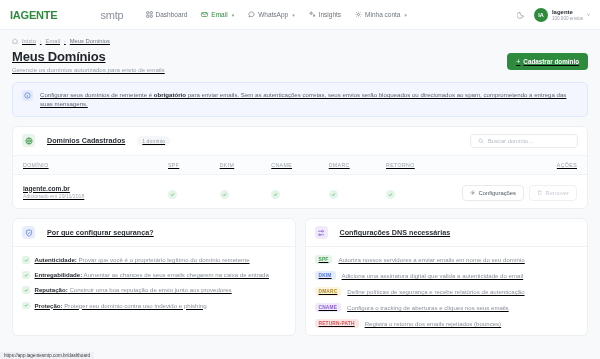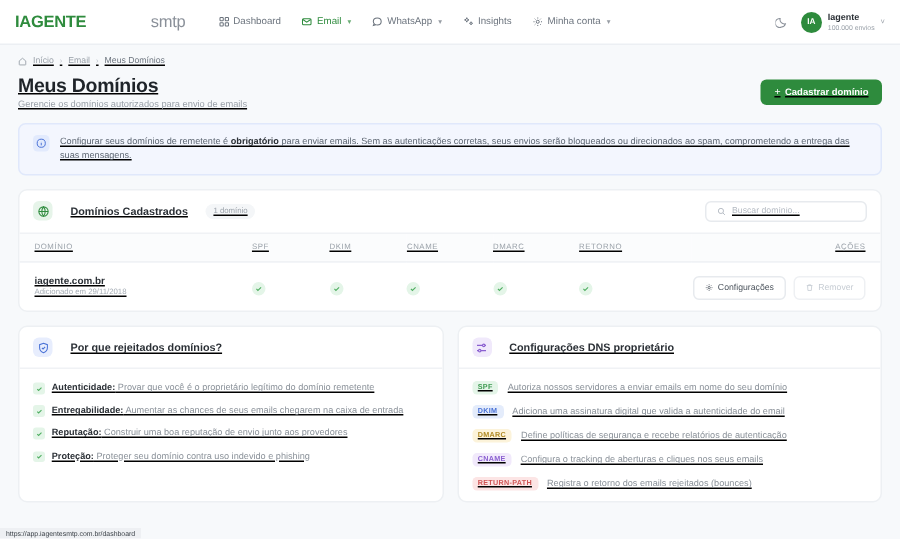--- a/index.html
+++ b/index.html
@@ -433,21 +433,21 @@
 
     <div class="card">
       <div class="card-head">
         <div class="card-head-left">
           <div class="card-icon icon-blue">
             <svg width="8" height="8" viewBox="0 0 16 16" fill="none" stroke="currentColor" stroke-width="1.4">
               <path d="M8 1.6l5.2 2v4c0 3.2-2.2 5.6-5.2 6.8-3-1.2-5.2-3.6-5.2-6.8v-4z"></path>
               <path d="M5.9 7.9l1.5 1.5 2.8-3" stroke-width="1.5"></path>
             </svg>
           </div>
-          <div class="card-title">Por que rejeitados domínios?</div>
+          <div class="card-title">Por que configurar segurança?</div>
         </div>
       </div>
       <div class="card-body">
         <div class="why-item">
           <span class="why-check">
             <svg width="4.5" height="4.5" viewBox="0 0 16 16" fill="none" stroke="currentColor" stroke-width="2.6">
                 <path d="M3 8.4l3.2 3.2L13 5"></path>
               </svg>
           </span>
           <div><b>Autenticidade:</b><span> Provar que você é o proprietário legítimo do domínio remetente</span></div>
@@ -482,21 +482,21 @@
     <div class="card">
       <div class="card-head">
         <div class="card-head-left">
           <div class="card-icon icon-purple">
             <svg width="8" height="8" viewBox="0 0 16 16" fill="none" stroke="currentColor" stroke-width="1.5">
               <path d="M2 4.5h8M12.5 4.5h1.5M2 11.5h2.5M7 11.5h7"></path>
               <circle cx="11" cy="4.5" r="1.6"></circle>
                 <circle cx="5.6" cy="11.5" r="1.6"></circle>
             </svg>
           </div>
-          <div class="card-title">Configurações DNS proprietário</div>
+          <div class="card-title">Configurações DNS necessárias</div>
         </div>
       </div>
       <div class="card-body">
         <div class="dns-item">
           <span class="tag tag-spf">SPF</span>
           <span>Autoriza nossos servidores a enviar emails em nome do seu domínio</span>
         </div>
         <div class="dns-item">
           <span class="tag tag-dkim">DKIM</span>
           <span>Adiciona uma assinatura digital que valida a autenticidade do email</span>

